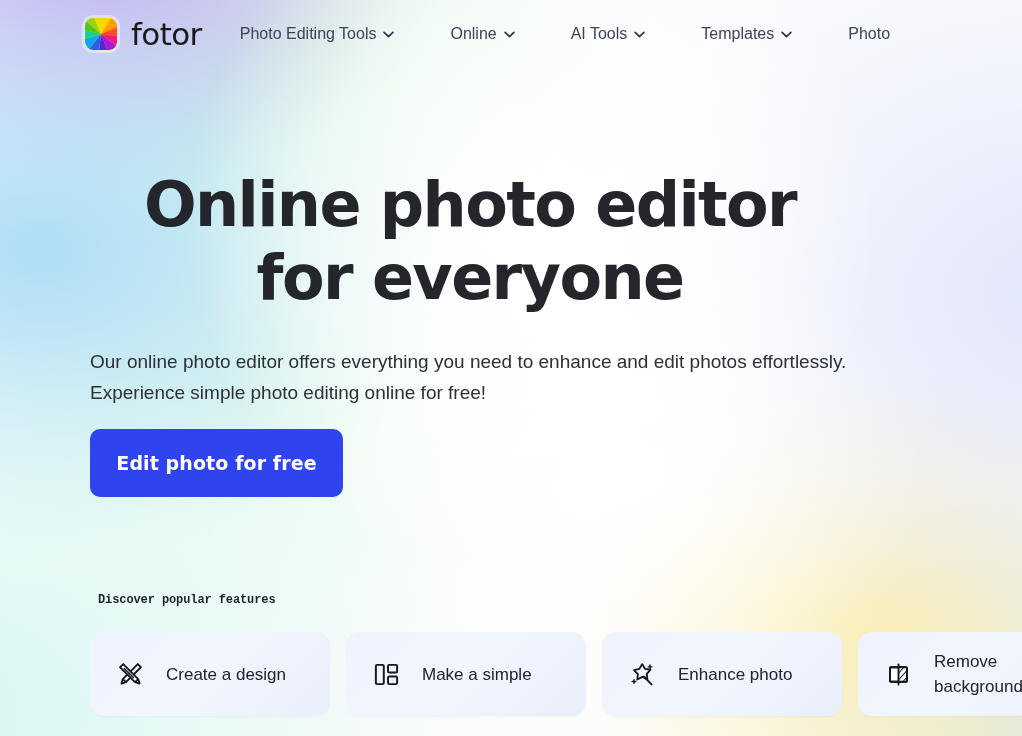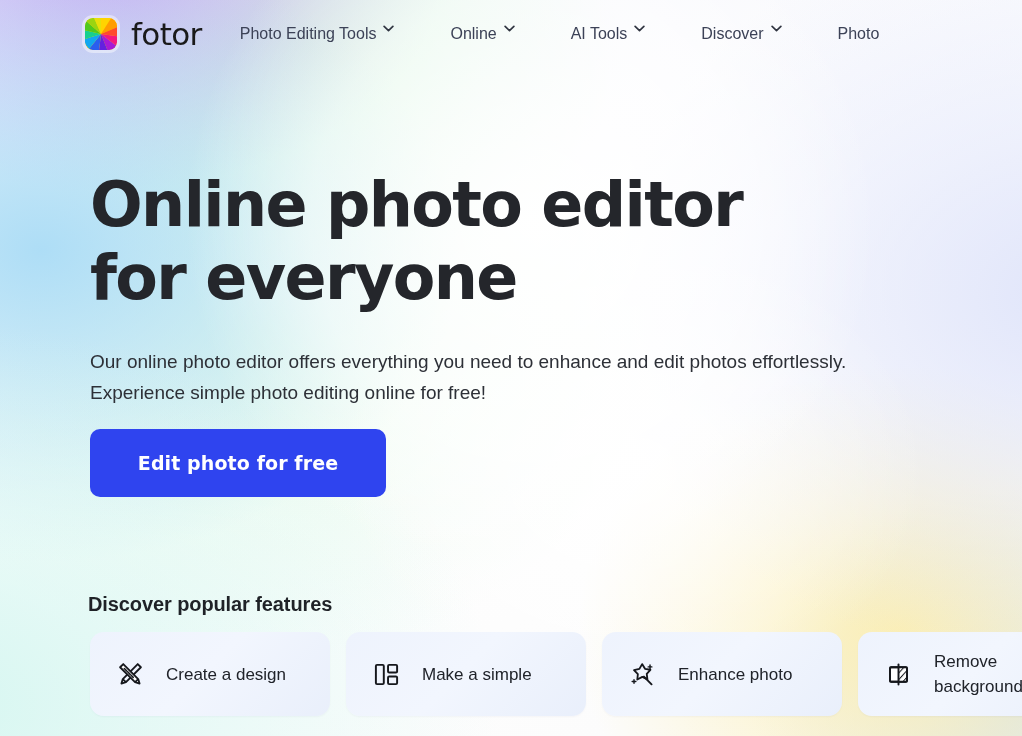--- a/index.html
+++ b/index.html
@@ -57,66 +57,67 @@
   .logo { width:32px; height:32px; display:block; border-radius:8px; }
 
   .brand-name {
     font-size:31px; font-weight:400; letter-spacing:-0.6px;
     color:#1a1a1a; line-height:1;
     font-family:"DejaVu Sans", sans-serif;
   }
 
   .nav { display:flex; align-items:center; margin-left:38px; flex-shrink:0; }
   .nav-item {
-    display:flex; gap:7px;
+    display:flex; align-items:center; gap:7px;
     font-size:16px; color:#3c4257; font-weight:400;
     padding:8px 0; margin-right:56px;
     white-space:nowrap; cursor:pointer;
   }
   .nav-item:last-child { margin-right:0; }
   .chev { width:11px; height:7px; display:block; flex-shrink:0; }
 
   
   .hero { position:absolute; top:0; left:0; width:1022px; height:736px; z-index:10; }
 
   .hero-title {
     position:absolute; left:90px; top:168px;
     width:760px;
     font-size:62px; line-height:73px;
     font-weight:700; letter-spacing:-1.6px;
     color:#24262b;
     font-family:"DejaVu Sans", sans-serif;
+    text-align:center;
   }
 
   .hero-sub {
     position:absolute; left:90px; top:346px;
     width:760px;
     font-size:19px; line-height:31px;
     color:#2d3037; font-weight:400;
   }
 
   .cta {
     position:absolute; left:90px; top:429px;
-    width:296px; height:68px;
+    width:253px; height:68px;
     background:#2f44ef;
     border:none; border-radius:10px;
     color:#ffffff;
     font-size:19px; font-weight:700;
     letter-spacing:0.1px;
     font-family:"DejaVu Sans", sans-serif;
     cursor:pointer;
     display:flex; align-items:center; justify-content:center;
   }
 
   
   .features-title {
-    position:absolute; left:88px; top:593px;
-    font-size:20px; font-weight:700;
+    position:absolute; left:98px; top:593px;
+    font-size:12px; font-weight:700;
     color:#1f2227; letter-spacing:-0.1px;
-    font-family:Liberation Sans, sans-serif;
+    font-family:Liberation Mono, monospace;
   }
 
   .features-row {
     position:absolute; left:90px; top:632px;
     display:flex; gap:16px;
     width:1100px;
   }
   .feature-card {
     width:240px; height:84px;
     flex-shrink:0;
@@ -196,21 +197,21 @@
       </div>
 
       <div class="nav-item">
         <span>AI Tools</span>
         <svg class="chev" viewBox="0 0 12 8" fill="none">
           <path d="M1 1.6 L6 6.4 L11 1.6" stroke="#2f3440" stroke-width="1.9" stroke-linecap="round" stroke-linejoin="round"></path>
         </svg>
       </div>
 
       <div class="nav-item">
-        <span>Discover</span>
+        <span>Templates</span>
         <svg class="chev" viewBox="0 0 12 8" fill="none">
           <path d="M1 1.6 L6 6.4 L11 1.6" stroke="#2f3440" stroke-width="1.9" stroke-linecap="round" stroke-linejoin="round"></path>
         </svg>
       </div>
 
       <div class="nav-item">
         <span>Photo</span>
       </div>
 
     </nav>

